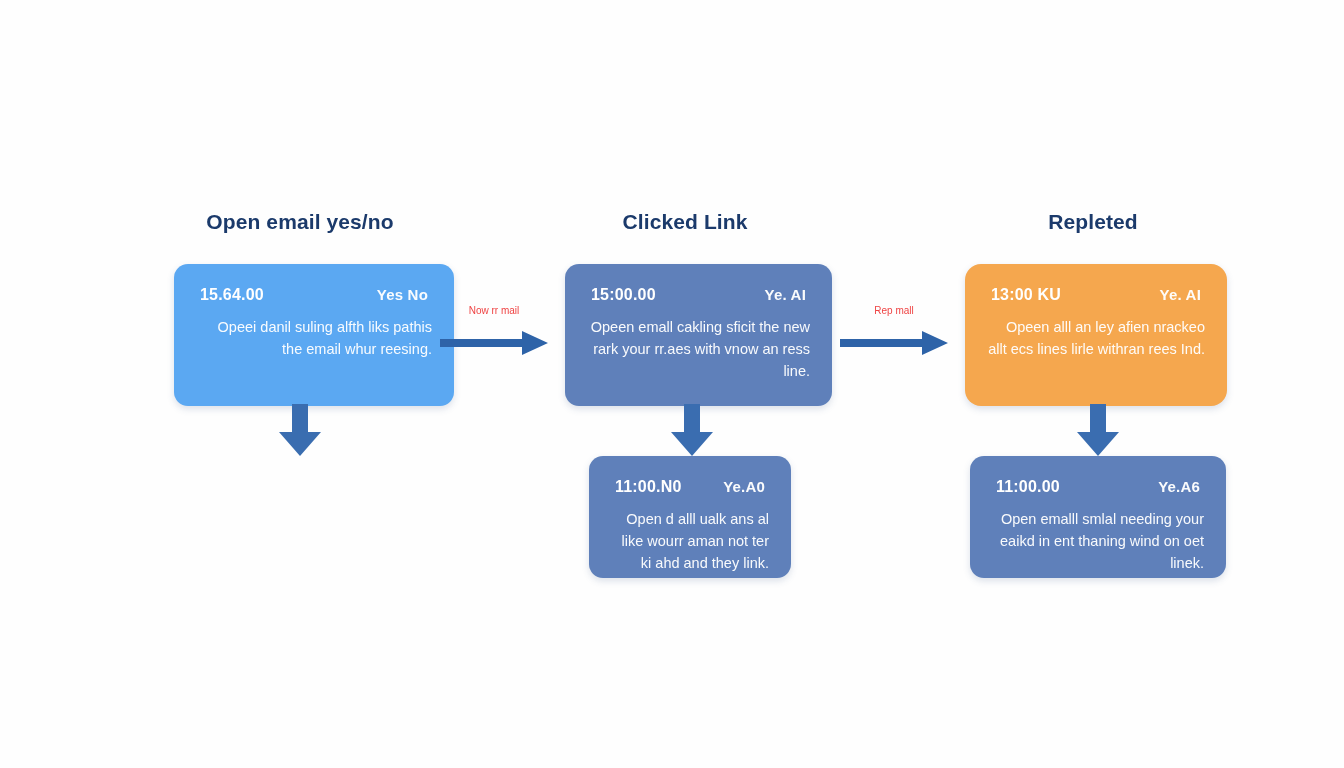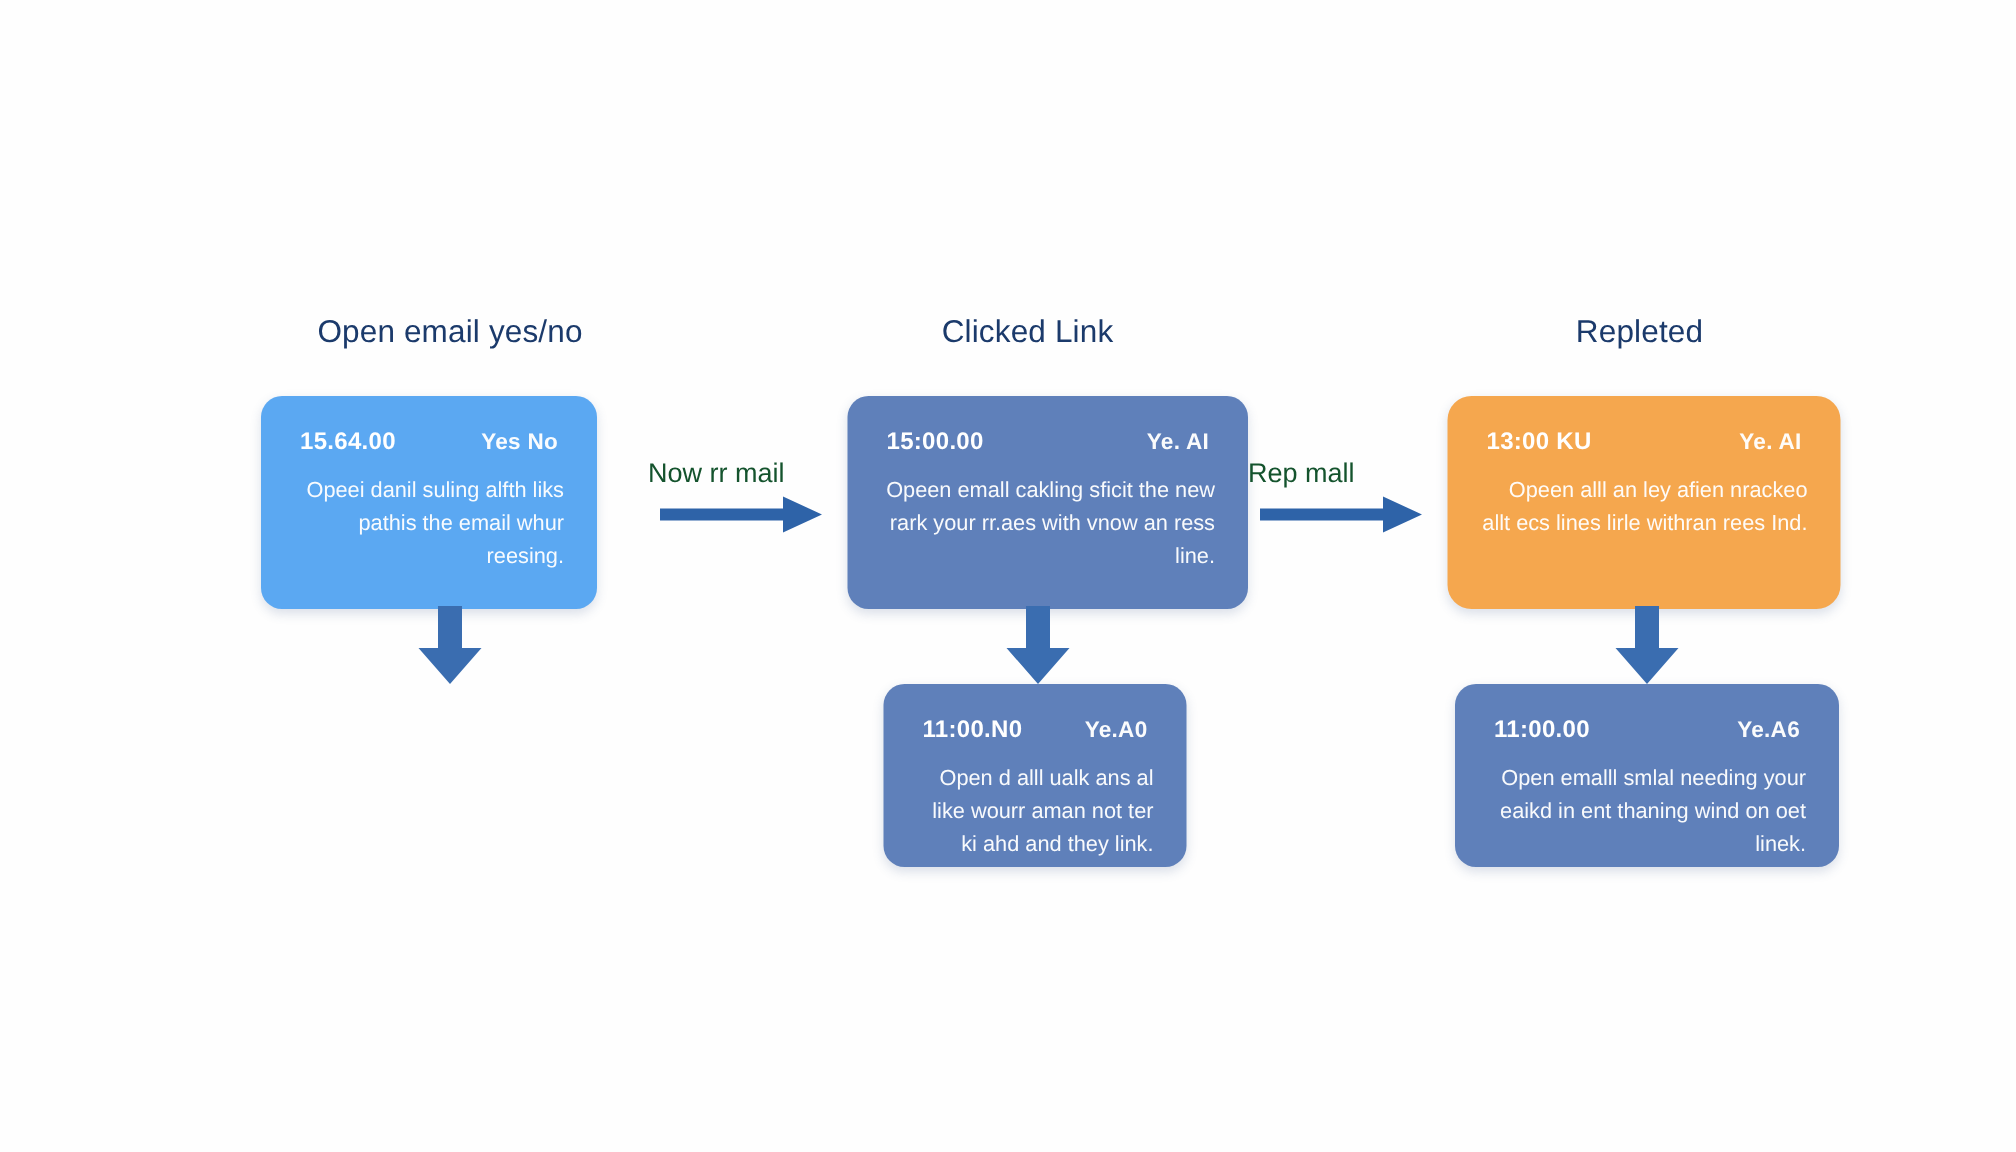--- a/index.html
+++ b/index.html
@@ -23,21 +23,21 @@
     width: 1344px;
     height: 768px;
     background: #fefefe;
   }
 
   
   .col-title {
     position: absolute;
     text-align: center;
     font-size: 21px;
-    font-weight: 400;
+    font-weight: 700;
     color: #1b3a6b;
     letter-spacing: 0.1px;
     white-space: nowrap;
   }
 
   
   .card {
     position: absolute;
     border-radius: 14px;
     box-sizing: border-box;
@@ -78,37 +78,38 @@
     padding: 0 4px;
     font-weight: 400;
   }
 
   
   .arrow-h {
     position: absolute;
   }
   .arrow-h-label {
     position: absolute;
-    font-size: 18px;
-    color: #14532d;
+    font-size: 10px;
+    color: #ef4444;
+    text-align: center;
     white-space: nowrap;
     font-weight: 400;
   }
   .arrow-v {
     position: absolute;
   }
 </style>
 </head>
 <body>
 
 <div id="canvas">
 
   <div class="col-title" style="left:175px; top:210px; width:250px;">Open email yes/no</div>
 
-  <div class="card light-blue" style="left:174px; top:264px; width:224px; height:142px;">
+  <div class="card light-blue" style="left:174px; top:264px; width:280px; height:142px;">
     <div class="card-head">
       <span class="card-time">15.64.00</span>
       <span class="card-tag">Yes No</span>
     </div>
     <div class="card-body">Opeei danil suling alfth liks pathis the email whur reesing.</div>
   </div>
 
   <div class="arrow-v" style="left:272px; top:404px; width:56px; height:54px;">
     <svg width="56" height="54" viewBox="0 0 56 54">
       <path d="M20 0 L36 0 L36 28 L49 28 L28 52 L7 28 L20 28 Z" fill="#3a6db0"></path>

